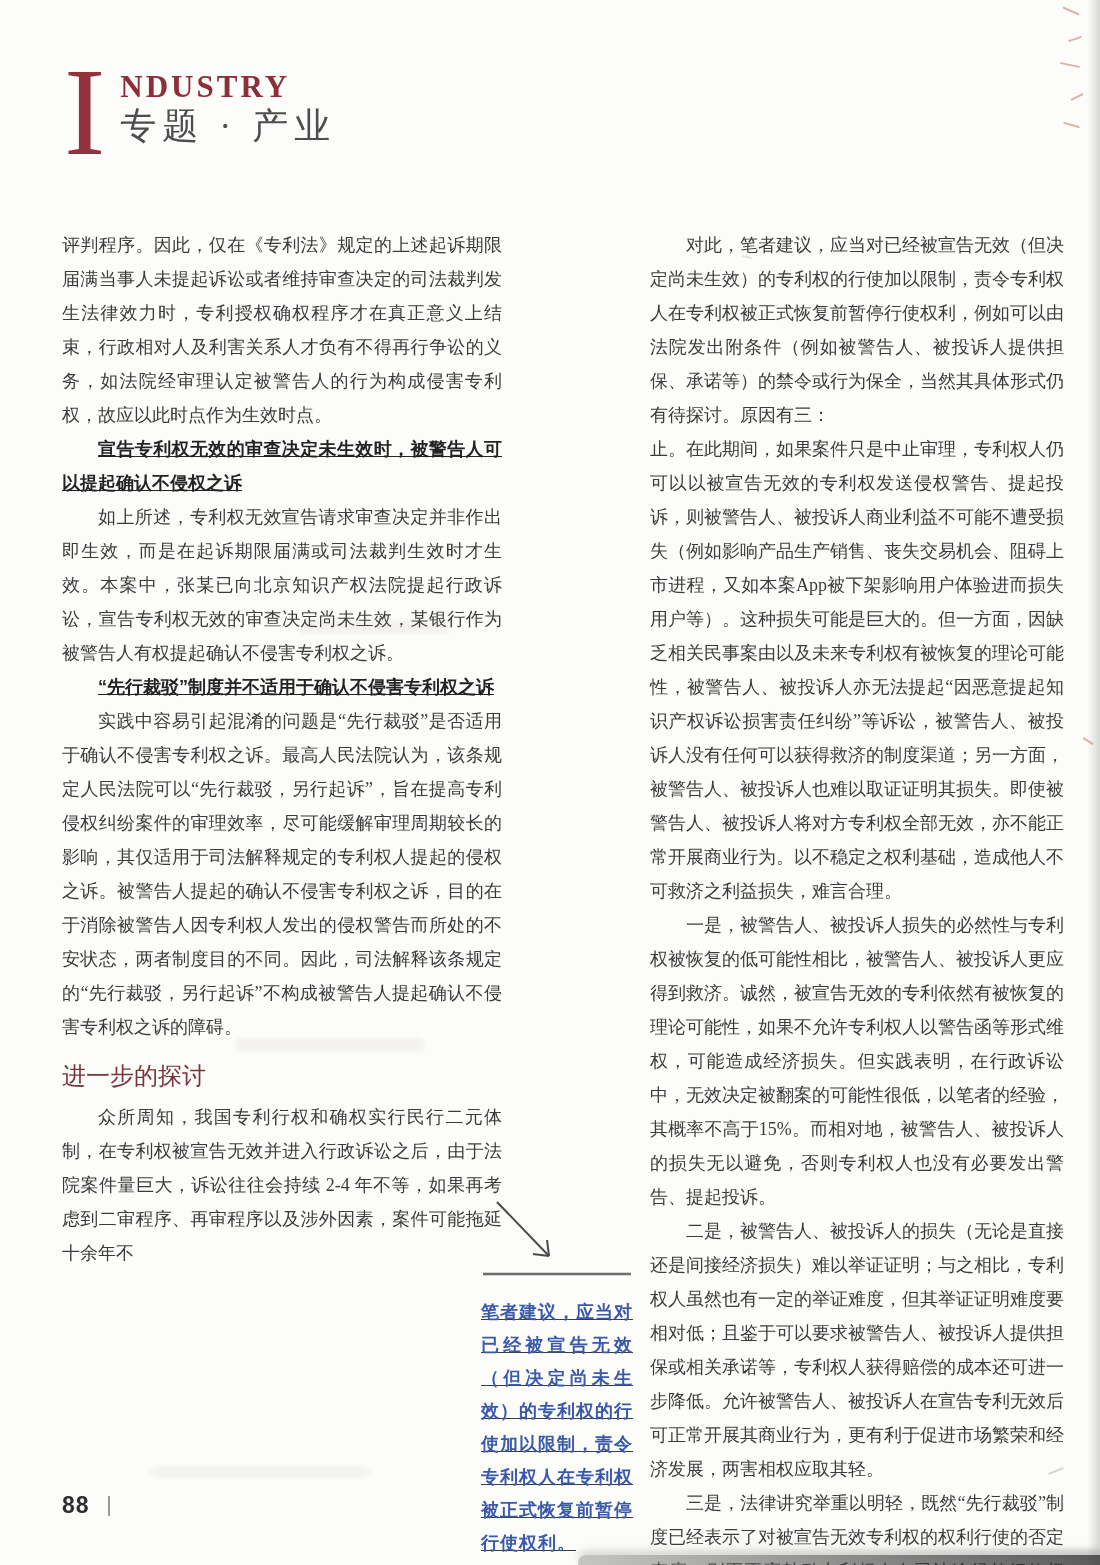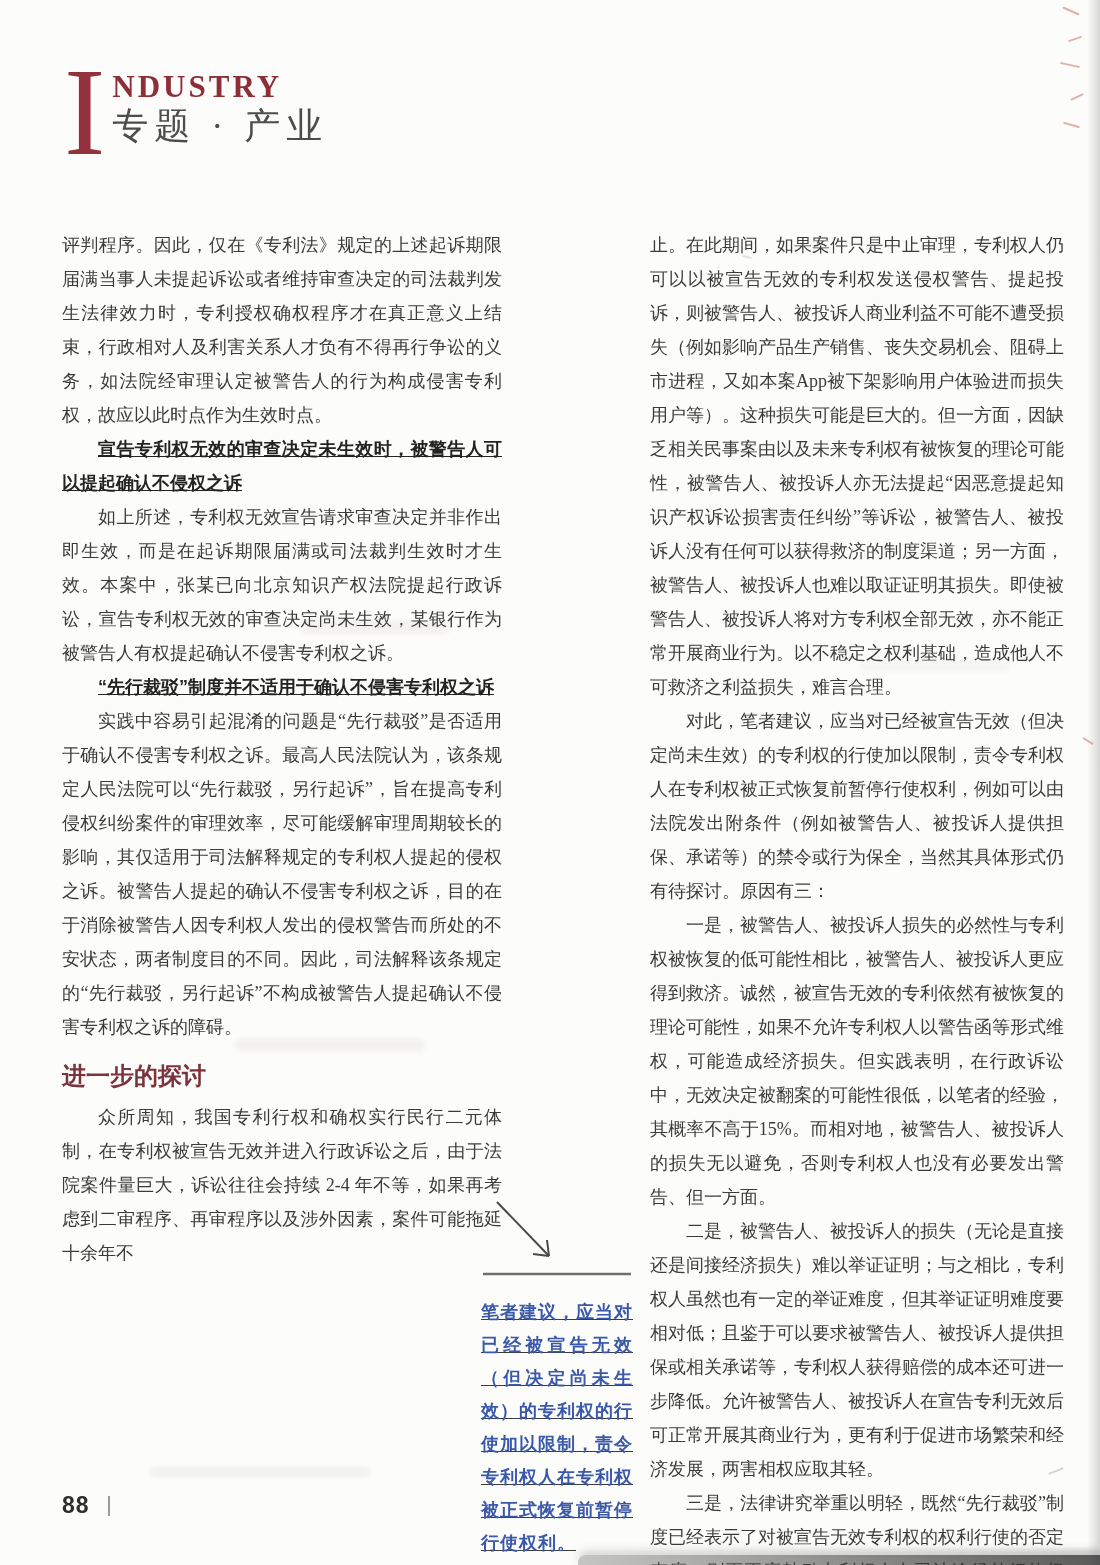--- a/index.html
+++ b/index.html
@@ -12,21 +12,21 @@
   }
   .page{position:absolute;inset:0;}
 
   
   .masthead{position:absolute;left:64px;top:62px;display:flex;align-items:flex-start;}
   .mast-initial{
     font-family:"Liberation Serif","DejaVu Serif",serif;
     font-size:124px;line-height:102px;font-weight:400;
     color:#93323c;display:block;
   }
-  .mast-rest{margin-left:7px;padding-top:10px;}
+  .mast-rest{margin-left:15px;padding-top:10px;}
   .mast-title{
     font-family:"Liberation Serif","DejaVu Serif",serif;
     font-size:31px;letter-spacing:3px;color:#8d2e39;font-weight:600;line-height:30px;
   }
   .mast-sub{
     font-size:36px;color:#4d4d4d;letter-spacing:6px;margin-top:8px;line-height:32px;
   }
 
   
   .col{position:absolute;top:228px;}
@@ -38,21 +38,21 @@
   }
   .indent{text-indent:2em;}
   .subhead{
     margin:0;font-family:"Liberation Sans","DejaVu Sans",sans-serif;
     font-weight:700;font-size:18px;line-height:34px;color:#232323;
     text-indent:2em;text-align:justify;text-decoration:underline;
   }
   .section-heading{
     margin:16px 0 8px 0;
     font-family:"Liberation Sans","DejaVu Sans",sans-serif;
-    font-weight:700;font-size:24px;line-height:32px;color:#79333a;
+    font-weight:400;font-size:24px;line-height:32px;color:#79333a;
   }
 
   
   .pull-quote{position:absolute;left:481px;top:1196px;width:152px;text-decoration:underline;}
   .pq-arrow{display:block;}
   .pq-text{
     margin-top:12px;
     font-family:"Liberation Sans","DejaVu Sans",sans-serif;
     font-weight:700;font-size:18px;line-height:33px;
     color:#3a59aa;text-align:justify;letter-spacing:1px;
@@ -116,23 +116,23 @@
     <svg class="pq-arrow" width="152" height="88" viewBox="0 0 152 88">
       <line x1="16" y1="6" x2="68" y2="60" stroke="#4a4a4a" stroke-width="2"></line>
       <line x1="68" y1="60" x2="66" y2="44" stroke="#4a4a4a" stroke-width="2"></line>
       <line x1="68" y1="60" x2="52" y2="58" stroke="#4a4a4a" stroke-width="2"></line>
       <line x1="2" y1="78" x2="150" y2="78" stroke="#6e6e6e" stroke-width="2.5"></line>
     </svg>
     <div class="pq-text">笔者建议，应当对已经被宣告无效（但决定尚未生效）的专利权的行使加以限制，责令专利权人在专利权被正式恢复前暂停行使权利。</div>
   </aside>
 
   <section class="col col-right">
+    <p class="body-para indent">对此，笔者建议，应当对已经被宣告无效（但决定尚未生效）的专利权的行使加以限制，责令专利权人在专利权被正式恢复前暂停行使权利，例如可以由法院发出附条件（例如被警告人、被投诉人提供担保、承诺等）的禁令或行为保全，当然其具体形式仍有待探讨。原因有三：</p>
     <p class="body-para">止。在此期间，如果案件只是中止审理，专利权人仍可以以被宣告无效的专利权发送侵权警告、提起投诉，则被警告人、被投诉人商业利益不可能不遭受损失（例如影响产品生产销售、丧失交易机会、阻碍上市进程，又如本案App被下架影响用户体验进而损失用户等）。这种损失可能是巨大的。但一方面，因缺乏相关民事案由以及未来专利权有被恢复的理论可能性，被警告人、被投诉人亦无法提起“因恶意提起知识产权诉讼损害责任纠纷”等诉讼，被警告人、被投诉人没有任何可以获得救济的制度渠道；另一方面，被警告人、被投诉人也难以取证证明其损失。即使被警告人、被投诉人将对方专利权全部无效，亦不能正常开展商业行为。以不稳定之权利基础，造成他人不可救济之利益损失，难言合理。</p>
-    <p class="body-para indent">对此，笔者建议，应当对已经被宣告无效（但决定尚未生效）的专利权的行使加以限制，责令专利权人在专利权被正式恢复前暂停行使权利，例如可以由法院发出附条件（例如被警告人、被投诉人提供担保、承诺等）的禁令或行为保全，当然其具体形式仍有待探讨。原因有三：</p>
-    <p class="body-para indent">一是，被警告人、被投诉人损失的必然性与专利权被恢复的低可能性相比，被警告人、被投诉人更应得到救济。诚然，被宣告无效的专利依然有被恢复的理论可能性，如果不允许专利权人以警告函等形式维权，可能造成经济损失。但实践表明，在行政诉讼中，无效决定被翻案的可能性很低，以笔者的经验，其概率不高于15%。而相对地，被警告人、被投诉人的损失无以避免，否则专利权人也没有必要发出警告、但一方面。</p>
+    <p class="body-para indent">一是，被警告人、被投诉人损失的必然性与专利权被恢复的低可能性相比，被警告人、被投诉人更应得到救济。诚然，被宣告无效的专利依然有被恢复的理论可能性，如果不允许专利权人以警告函等形式维权，可能造成经济损失。但实践表明，在行政诉讼中，无效决定被翻案的可能性很低，以笔者的经验，其概率不高于15%。而相对地，被警告人、被投诉人的损失无以避免，否则专利权人也没有必要发出警告、提起投诉。</p>
     <p class="body-para indent">二是，被警告人、被投诉人的损失（无论是直接还是间接经济损失）难以举证证明；与之相比，专利权人虽然也有一定的举证难度，但其举证证明难度要相对低；且鉴于可以要求被警告人、被投诉人提供担保或相关承诺等，专利权人获得赔偿的成本还可进一步降低。允许被警告人、被投诉人在宣告专利无效后可正常开展其商业行为，更有利于促进市场繁荣和经济发展，两害相权应取其轻。</p>
     <p class="body-para indent"><span>三是，法律讲究举重以明轻，既然“先行裁驳”制度已经表示了对被宣告无效专利权的权利行使的否定态度，则更不应鼓励专利权人在司法途径外行使权利，或者至少相对方应该有被救济的途径。</span></p>
   </section>
 
   <footer class="page-num">
     <span class="num">88</span>
     <span class="rule"></span>
   </footer>
 
   <div class="edge-right"></div>

